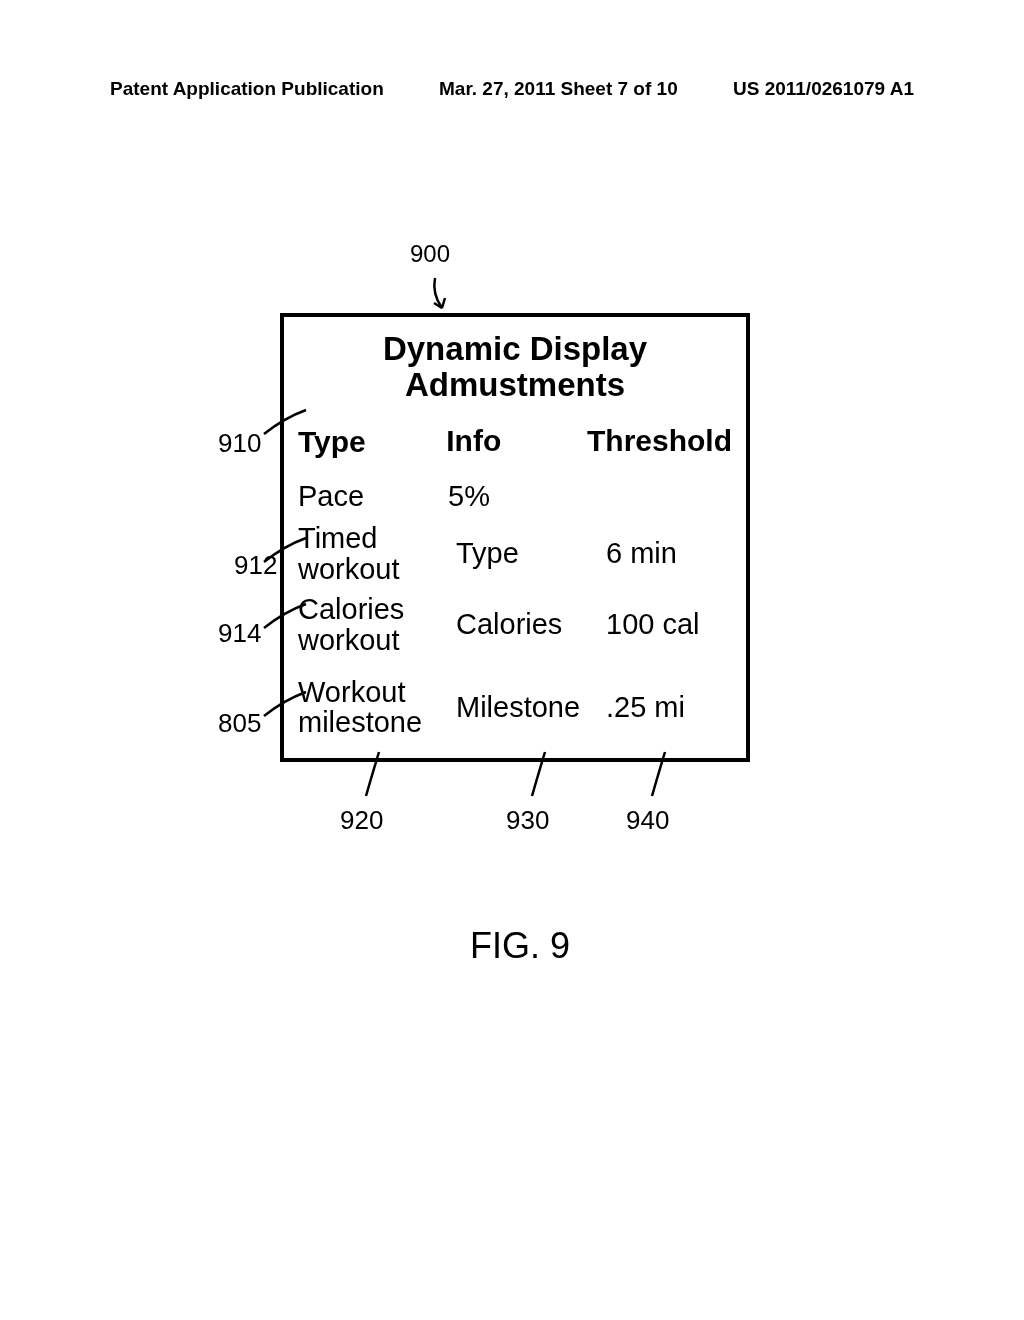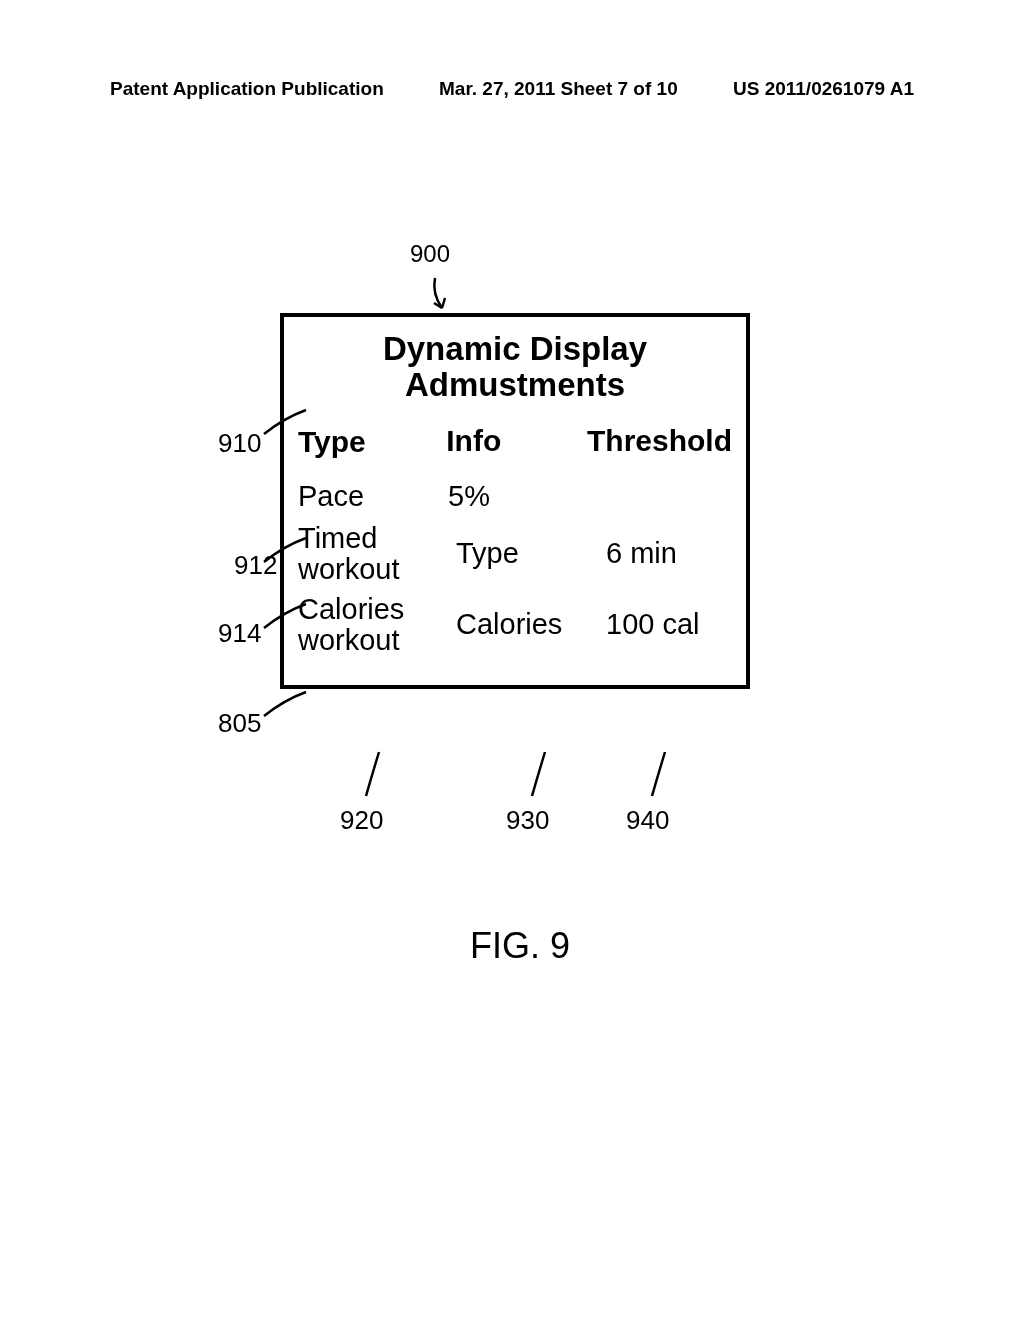--- a/index.html
+++ b/index.html
@@ -113,20 +113,25 @@
     <div class="row">
       <div class="c1">Timed workout</div>
       <div class="c2">Type</div>
       <div class="c3">6 min</div>
     </div>
     <div class="row">
       <div class="c1">Calories workout</div>
       <div class="c2">Calories</div>
       <div class="c3">100 cal</div>
     </div>
+    <div class="row lastrow">
+      <div class="c1">Workout milestone</div>
+      <div class="c2">Milestone</div>
+      <div class="c3">.25 mi</div>
+    </div>
   </div>
 
   <div class="left-label" style="top:188px; left:38px;">910</div>
   <svg class="lead-line" style="top:168px; left:82px;" width="50" height="30">
     <path d="M2 26 Q22 10 44 2" stroke="#000" stroke-width="2.5" fill="none"></path>
   </svg>
 
   <div class="left-label" style="top:310px; left:38px;margin-left:16px;">912</div>
   <svg class="lead-line" style="top:296px; left:82px;" width="50" height="28">
     <path d="M2 26 Q22 10 44 2" stroke="#000" stroke-width="2.5" fill="none"></path>

